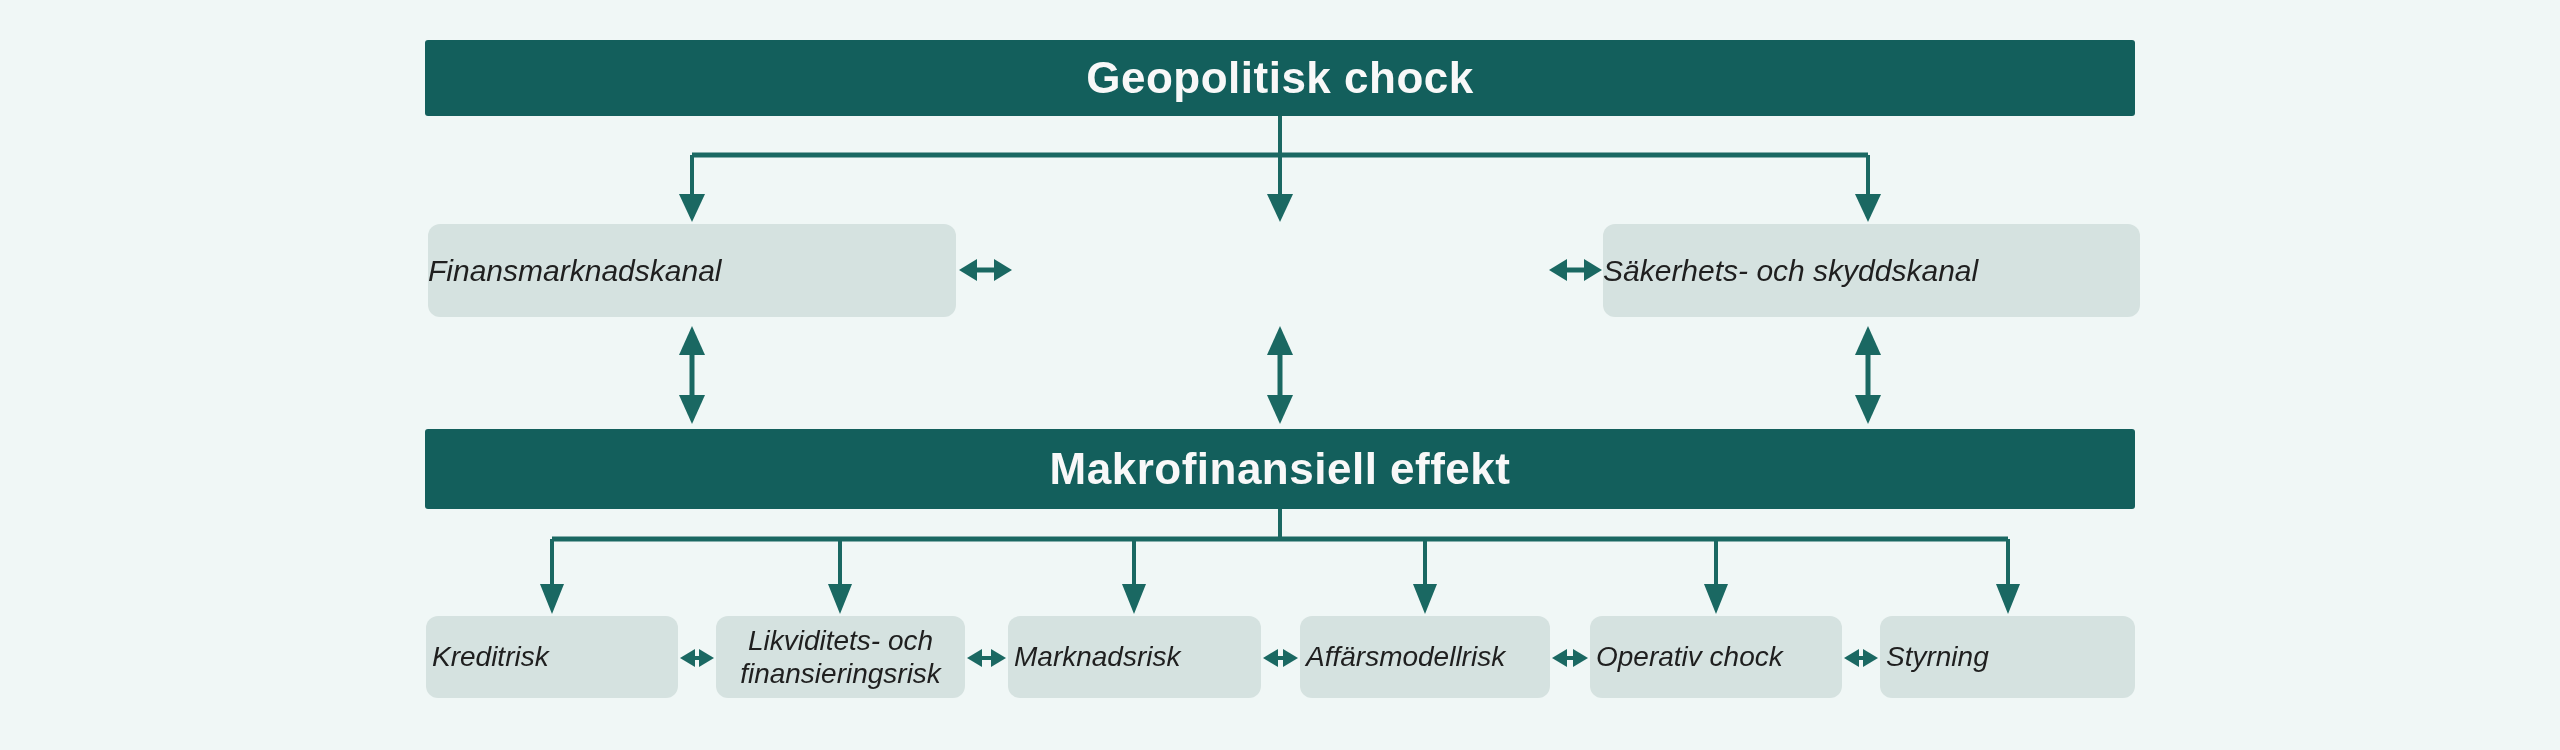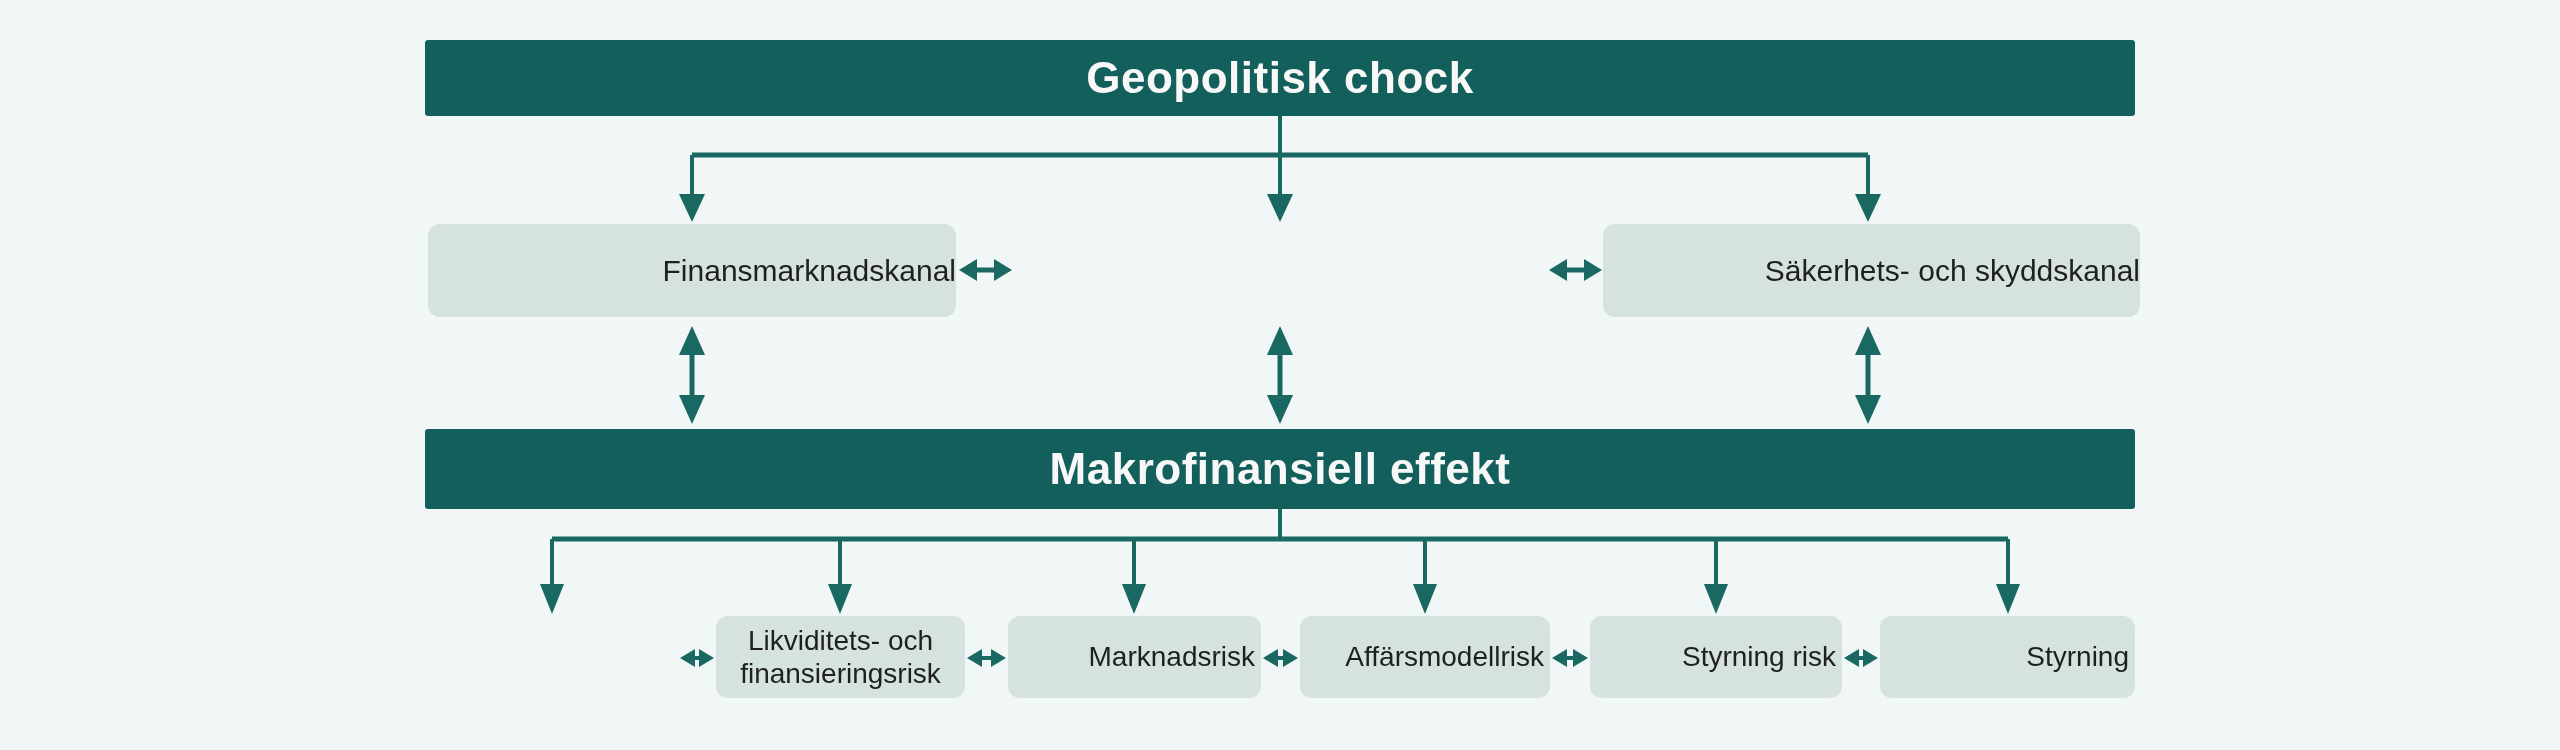--- a/index.html
+++ b/index.html
@@ -33,23 +33,24 @@
     letter-spacing: 0.5px;
   }
   .banner.top   { top: 40px;  height: 76px; }
   .banner.mid   { top: 429px; height: 80px; }
   .node {
     position: absolute;
     background: var(--box, #d5e2e0);
     border-radius: 12px;
     display: flex;
     align-items: center;
-    justify-content: flex-end;
+    justify-content: flex-start;
     text-align: center;
     color: var(--box_text, #1f1f1f);
+    font-style: italic;
   }
   .node .node-label { line-height: 1.18; }
   .channel { top: 224px; height: 93px; font-size: 30px; }
   .risk    { top: 616px; height: 82px; font-size: 28px; padding: 0 6px; box-sizing: border-box; }
   .connector-layer {
     position: absolute;
     left: 0; top: 0;
     width: 2560px;
     height: 750px;
     pointer-events: none;
@@ -158,29 +159,32 @@
     <span class="node-label">Finansmarknadskanal</span>
   </div>
   <div class="node channel" style="left:1603px; width:537px;">
     <span class="node-label">Säkerhets- och skyddskanal</span>
   </div>
 
   <div class="banner mid">
     <span class="banner-label">Makrofinansiell effekt</span>
   </div>
 
+  <div class="node risk" style="left:426px;  width:252px;">
+    <span class="node-label">Kreditrisk</span>
+  </div>
   <div class="node risk" style="left:716px;  width:249px;">
     <span class="node-label">Likviditets- och finansieringsrisk</span>
   </div>
   <div class="node risk" style="left:1008px; width:253px;">
     <span class="node-label">Marknadsrisk</span>
   </div>
   <div class="node risk" style="left:1300px; width:250px;">
     <span class="node-label">Affärsmodellrisk</span>
   </div>
   <div class="node risk" style="left:1590px; width:252px;">
-    <span class="node-label">Styrning risk</span>
+    <span class="node-label">Operativ chock</span>
   </div>
   <div class="node risk" style="left:1880px; width:255px;">
     <span class="node-label">Styrning</span>
   </div>
 
 </div>
 
 </body></html>

